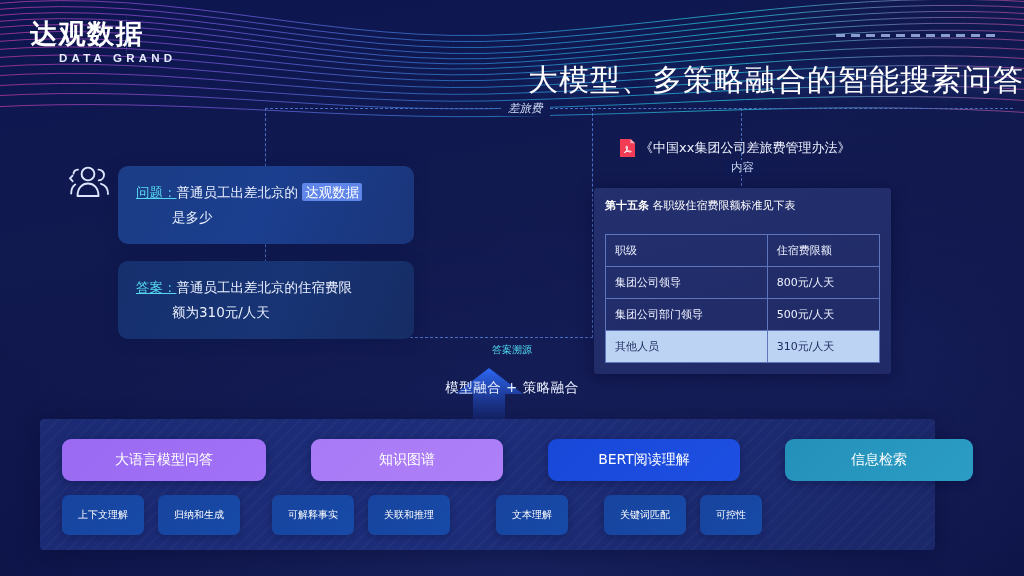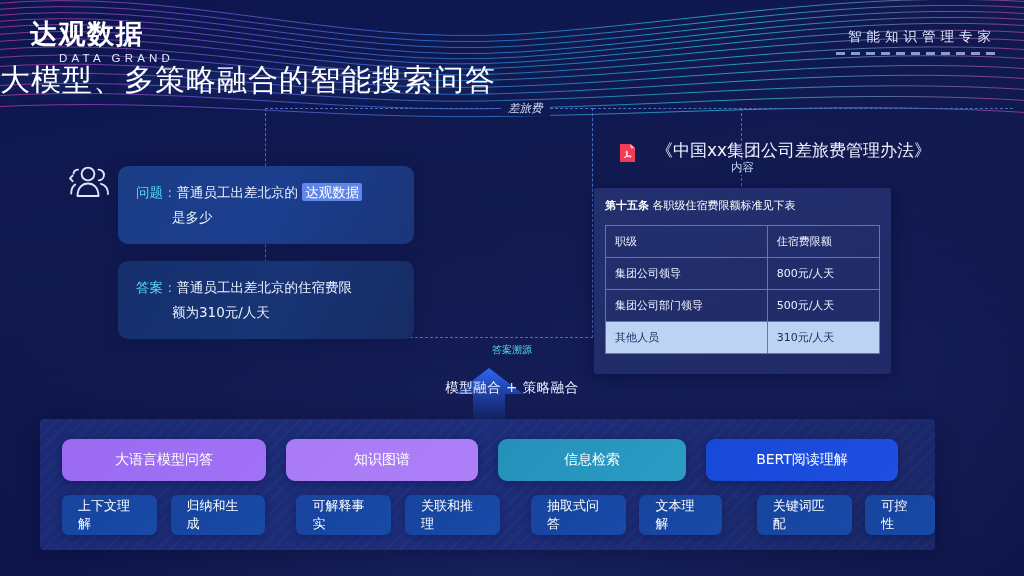--- a/index.html
+++ b/index.html
@@ -21,42 +21,42 @@
   .waves { position:absolute; left:0; top:0; width:1024px; height:120px; pointer-events:none; }
   
   .logo { position:absolute; left:30px; top:18px; }
   .logo-cn {
     font-size: 27px; font-weight: bold; color:#ffffff;
     letter-spacing: 1.5px; line-height: 1.15;
     font-family:"DejaVu Sans","Liberation Sans",sans-serif;
   }
   .logo-en {
     font-size: 11.5px; color:#e8ecff; letter-spacing: 4.2px;
-    margin-top: 3px; font-weight: 400; padding-left: 29px;
+    margin-top: 3px; font-weight: 700; padding-left: 29px;
   }
   .logo-divider {
     position:absolute; left:126px; top:14px;
     width:1px; height:44px;
     background: linear-gradient(180deg, rgba(120,170,255,0) 0%, rgba(120,170,255,.55) 45%, rgba(120,170,255,0) 100%);
   }
   
   .tagline { position:absolute; right:28px; top:28px; text-align:right; }
   .tagline-text {
     font-size: 13.5px; color:#e3e9ff; letter-spacing: 5px;
     font-family:"DejaVu Sans","Liberation Sans",sans-serif;
   }
   .tagline-rule {
     margin-top:6px; height:3px; width:160px; margin-left:auto;
     background: repeating-linear-gradient(90deg, #9fb4e8 0 9px, rgba(0,0,0,0) 9px 15px);
     opacity:.85;
   }
   
   .title {
     position:absolute; left:0; right:0; top:60px;
-    text-align:left;
+    text-align:right;
     font-size: 30px; color:#ffffff; font-weight:500;
     letter-spacing: 1px;
     font-family:"DejaVu Sans","Liberation Sans",sans-serif;
     text-shadow: 0 0 18px rgba(90,150,255,.35);
   }
   
   .dash-frame {
     position:absolute; left:265px; top:108px; width:328px; height:230px;
     border: 1px dashed #4a6ec4;
     border-top-color:#4a6ec4;
@@ -94,45 +94,45 @@
   .bubble-question {
     left:118px; top:166px; width:296px;
     background: linear-gradient(115deg, #1b3d86 0%, #1b3e8e 50%, #1a357a 100%);
     box-shadow: 0 2px 14px rgba(10,20,70,.5);
   }
   .bubble-answer {
     left:118px; top:261px; width:296px;
     background: linear-gradient(115deg, #16306e 0%, #183474 55%, #162c64 100%);
     box-shadow: 0 2px 14px rgba(10,20,70,.5);
   }
-  .lbl-q, .lbl-a { color:#57d9ef; }
+  .lbl-q, .lbl-a { color:#57d9ef;text-decoration:underline; }
   .hl {
     background:#5f86e8; color:#ffffff;
     padding: 1px 3px; border-radius:2px;
   }
   .indent { display:inline-block; padding-left:36px; }
   
   .doc-title {
     position:absolute; left:620px; top:139px;
-    display:flex; align-items:flex-end; gap:21px;
-    font-size: 17px; color:#eef2ff;
+    display:flex; align-items:flex-start; gap:5px;
+    font-size: 13px; color:#eef2ff;
     font-family:"DejaVu Sans","Liberation Sans",sans-serif;
     white-space:nowrap;
   }
   .pdf-icon { width:15px; height:18px; flex:0 0 auto; }
   
   .doc-card {
     position:absolute; left:594px; top:188px; width:297px; height:186px;
     background: linear-gradient(160deg, #24306e 0%, #1f2a66 100%);
     border-radius: 3px;
     padding: 10px 11px 12px 11px;
     box-shadow: 0 3px 16px rgba(5,10,50,.55);
   }
   .doc-clause {
-    font-size: 11px; color:#ffffff; margin-bottom:12px;
+    font-size: 11px; color:#ffffff; margin-bottom:21px;
     font-family:"DejaVu Sans","Liberation Sans",sans-serif;
   }
   .doc-clause b { font-weight:bold; }
   table.doc-table {
     width:100%; border-collapse:collapse;
     font-size: 11px;
     font-family:"DejaVu Sans","Liberation Sans",sans-serif;
   }
   table.doc-table td {
     border:1px solid #5f76bd;
@@ -162,42 +162,42 @@
   .panel {
     position:absolute; left:40px; top:419px; width:895px; height:131px;
     background:
       repeating-linear-gradient(-45deg, rgba(255,255,255,.022) 0 2px, rgba(0,0,0,0) 2px 9px),
       linear-gradient(120deg, #1b2a73 0%, #1d2d7a 45%, #1a2768 100%);
     border-radius: 4px;
     box-shadow: 0 4px 22px rgba(6,10,48,.45);
   }
   .row-primary {
     position:absolute; left:22px; top:20px;
-    display:flex; gap:20px;
+    display:flex; gap:45px;
   }
   .pill {
     height:42px; border-radius:9px;
     display:flex; align-items:center; justify-content:center;
     color:#ffffff; font-size:14px;
     font-family:"DejaVu Sans","Liberation Sans",sans-serif;
     box-shadow: 0 2px 9px rgba(5,10,45,.35);
   }
   .pill.p-purple  { width:204px; background: linear-gradient(135deg,#9a6bf2 0%, #a172f7 100%); }
   .pill.p-violet  { width:192px; background: linear-gradient(135deg,#a97af5 0%, #ad7ff8 100%); }
   .pill.p-blue    { width:192px; background: linear-gradient(135deg,#1848d8 0%, #1d4fe2 100%); }
   .pill.p-teal    { width:188px; background: linear-gradient(135deg,#2490ba 0%, #2b9dc4 100%); }
   .row-secondary {
     position:absolute; left:22px; top:76px;
     display:flex; align-items:center;
   }
   .chip {
     height:40px; border-radius:7px;
     display:flex; align-items:center; justify-content:center;
     background: linear-gradient(135deg,#17449e 0%, #174aa8 100%);
-    color:#ffffff; font-size:13px; padding: 0 16px;
+    color:#ffffff; font-size:10px; padding: 0 16px;
     font-family:"DejaVu Sans","Liberation Sans",sans-serif;
     box-shadow: 0 2px 8px rgba(5,10,45,.3);
   }
   .gap-s { width:14px; }
   .gap-m { width:32px; }
   .gap-l { width:36px; }
 </style>
 </head>
 <body>
 
@@ -231,21 +231,20 @@
     </g>
   </svg>
 
   <div class="logo">
     <div class="logo-cn">达观数据</div>
     <div class="logo-en">DATA GRAND</div>
   </div>
   <div class="logo-divider"></div>
 
   <div class="tagline">
-    <div class="tagline-text">智能知识管理专家</div>
     <div class="tagline-rule"></div>
   </div>
 
   <div class="title">大模型、多策略融合的智能搜索问答</div>
 
   <div class="dash-frame"></div>
   <div class="dash-top-right"></div>
   <div class="dash-vline-content"></div>
   <div class="label-chip label-travel">差旅费</div>
   <div class="label-chip label-content">内容</div>
@@ -327,34 +326,33 @@
     </defs>
     <path d="M34 0 L68 26 L50 26 L50 52 L18 52 L18 26 L0 26 Z" fill="url(#agrad)"></path>
   </svg>
   <div class="label-fusion">模型融合 + 策略融合</div>
 
   <div class="panel">
 
     <div class="row-primary">
       <div class="pill p-purple">大语言模型问答</div>
       <div class="pill p-violet">知识图谱</div>
+      <div class="pill p-blue">BERT阅读理解</div>
       <div class="pill p-teal">信息检索</div>
-      <div class="pill p-blue">BERT阅读理解</div>
     </div>
 
     <div class="row-secondary">
       <div class="chip">上下文理解</div>
       <div class="gap-s"></div>
       <div class="chip">归纳和生成</div>
       <div class="gap-m"></div>
       <div class="chip">可解释事实</div>
       <div class="gap-s"></div>
       <div class="chip">关联和推理</div>
       <div class="gap-m"></div>
-      <div class="chip">抽取式问答</div>
       <div class="gap-s"></div>
       <div class="chip">文本理解</div>
       <div class="gap-l"></div>
       <div class="chip">关键词匹配</div>
       <div class="gap-s"></div>
       <div class="chip">可控性</div>
     </div>
 
   </div>
 

